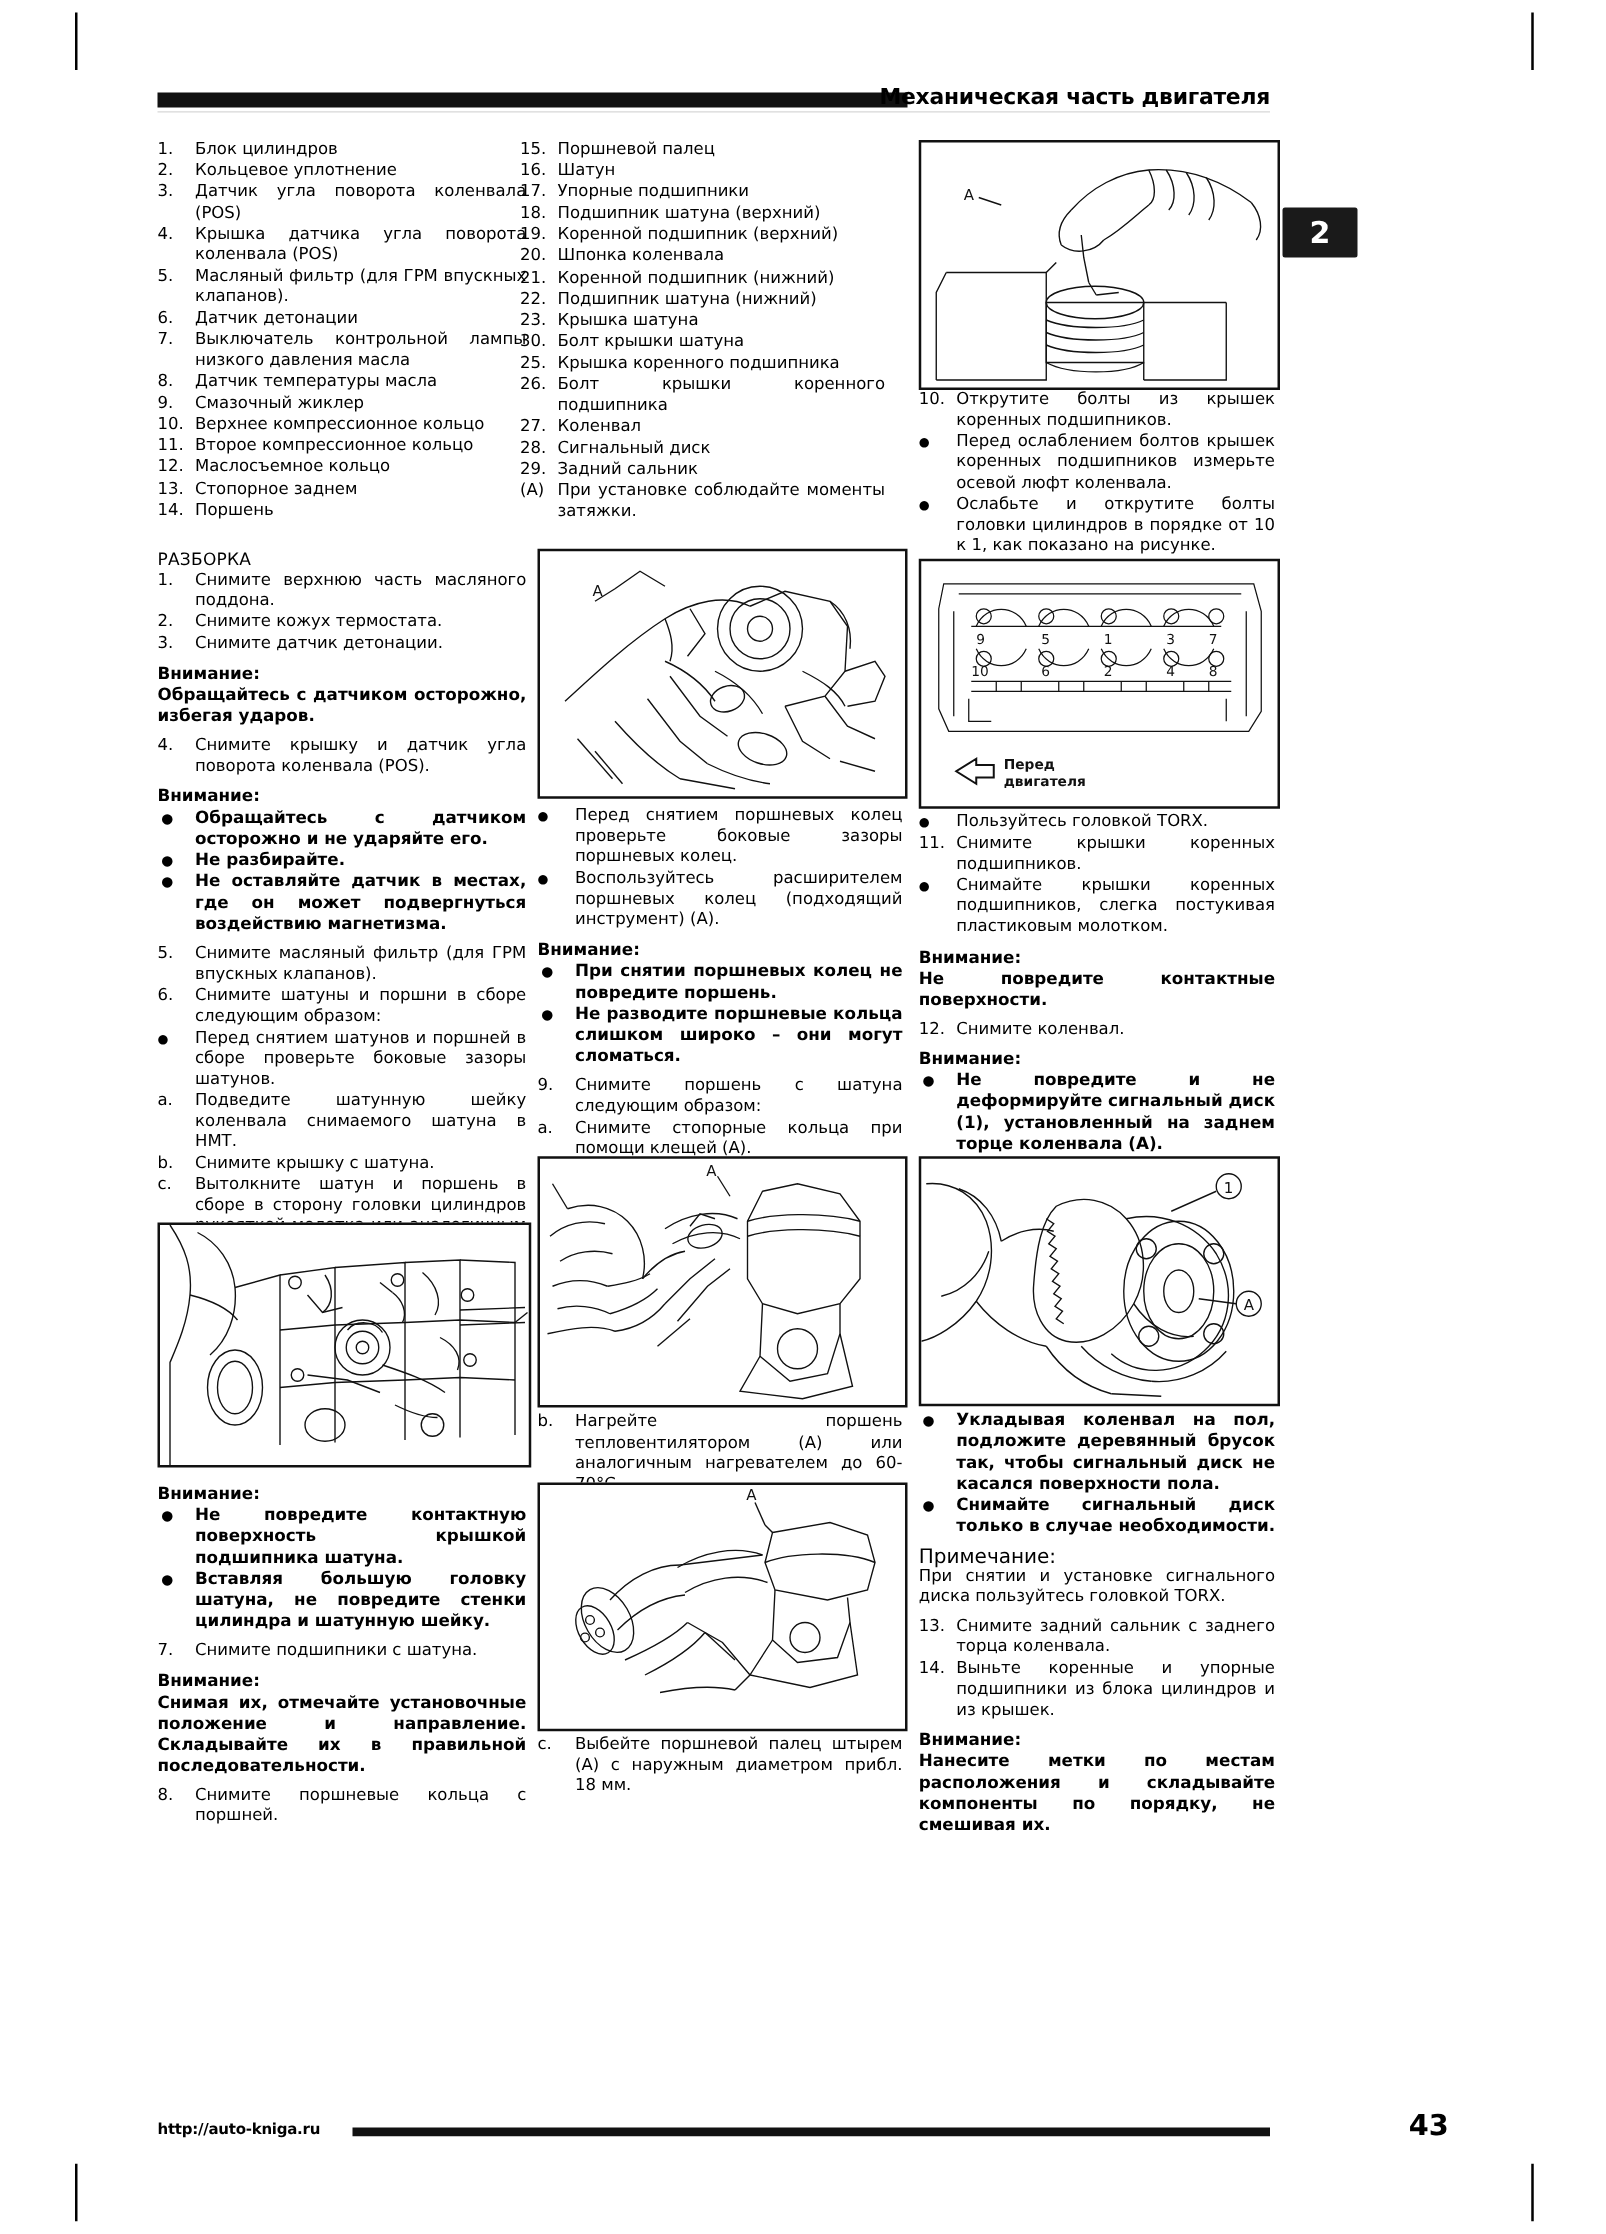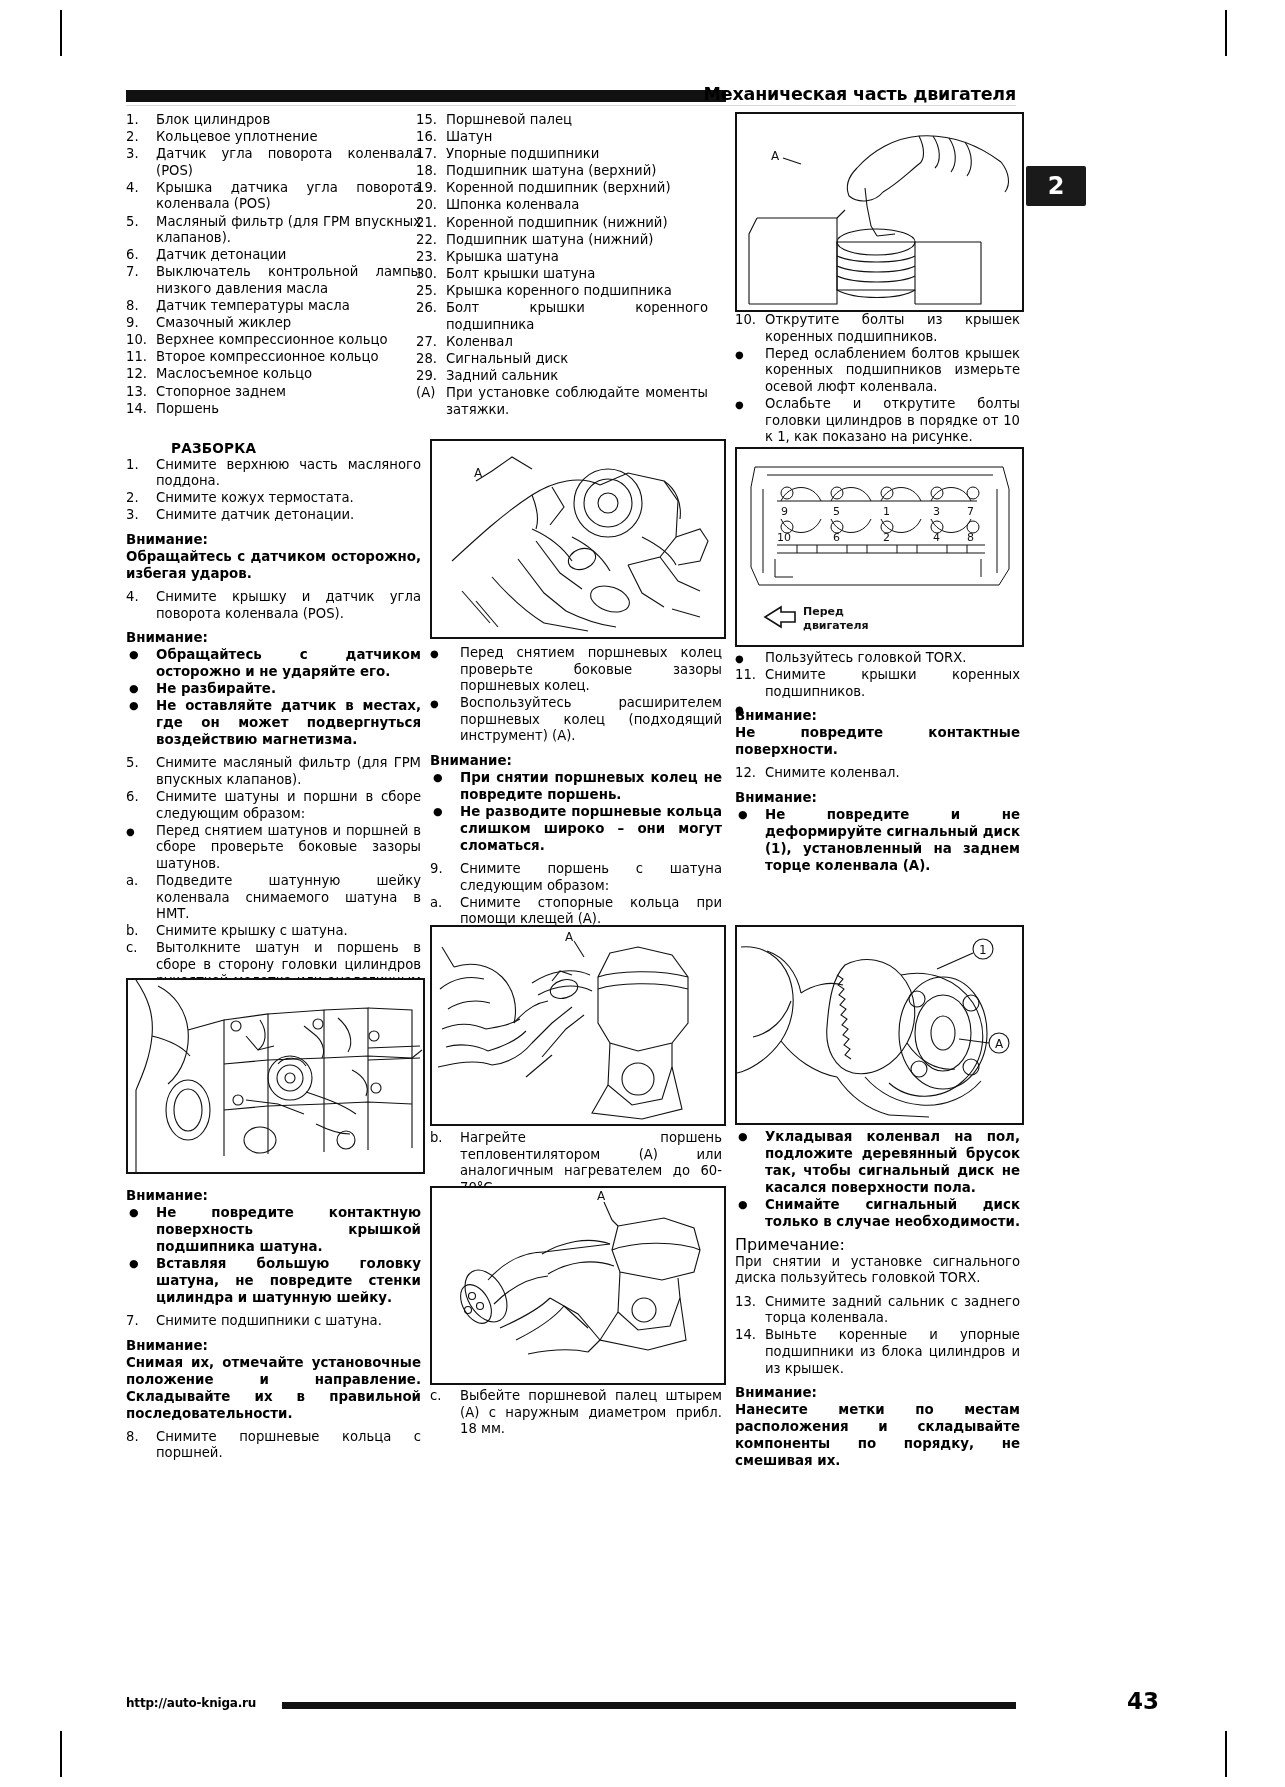--- a/index.html
+++ b/index.html
@@ -9,21 +9,21 @@
     color:#000;
     -webkit-font-smoothing:none;
   }
   .page{position:absolute;inset:0;}
 
   
   .crop{position:absolute;background:#000;}
   .crop.v{width:2px;height:46px;}
 
   
-  .header{position:absolute;left:126px;top:88px;width:890px;height:16px;text-decoration:underline;}
+  .header{position:absolute;left:126px;top:72px;width:890px;height:16px;text-decoration:underline;}
   .header .bar{position:absolute;left:0;top:2px;width:600px;height:12px;background:#111;}
   .header .title{
     position:absolute;right:0;top:-4px;
     font-family:"DejaVu Sans","Liberation Sans",sans-serif;
     font-weight:bold;font-size:17.5px;letter-spacing:-0.2px;
     white-space:nowrap;
   }
   .header .rule{position:absolute;left:0;top:17px;width:890px;height:1px;background:#d8d8d8;}
 
   
@@ -45,21 +45,21 @@
   .txt{font-size:13.2px;line-height:16.6px;text-align:justify;}
   .num-list{list-style:none;margin:0;padding:0;}
   .li{position:relative;padding-left:30px;font-size:13.2px;line-height:16.6px;margin:0 0 0.5px 0;text-align:justify;}
   .li .mk{position:absolute;left:0;top:0;width:26px;text-align:left;}
   .li.bullet{padding-left:30px;}
   .li.bullet .mk{font-size:10px;line-height:17px;}
   .warn-title{font-weight:bold;font-size:13.4px;line-height:17px;margin-top:7px;}
   .warn-body{font-weight:bold;font-size:13.4px;line-height:17px;text-align:justify;}
   .warn-li{position:relative;padding-left:30px;font-weight:bold;font-size:13.4px;line-height:17px;text-align:justify;}
   .warn-li .mk{position:absolute;left:3px;top:0;font-size:11px;}
-  .sec-title{font-weight:bold;font-size:13.6px;letter-spacing:0.2px;margin-bottom:1px;margin-left:45px;}
+  .sec-title{font-weight:normal;font-size:13.6px;letter-spacing:0.2px;margin-bottom:1px;}
   .gap-s{height:7px;}
   .gap-l{height:22px;}
   .note-title{font-size:16px;line-height:16.6px;}
 
   
   .fig{position:absolute;border:2.5px solid #111;background:#fff;overflow:hidden;}
   .fig svg{display:block;width:100%;height:100%;}
 
   
   .footer{position:absolute;left:126px;top:1698px;width:890px;height:16px;}
@@ -428,21 +428,21 @@
       <g font-family="DejaVu Sans, sans-serif" font-size="11" font-weight="bold" fill="#111" stroke="none">
         <text x="66" y="166">Перед</text>
         <text x="66" y="180">двигателя</text>
       </g>
     </svg>
   </div>
 
   <div style="position:absolute;left:735px;top:650px;width:285px;">
     <div class="li bullet"><span class="mk">●</span><span>Пользуйтесь головкой TORX.</span></div>
     <div class="li"><span class="mk">11.</span><span>Снимите крышки коренных подшипников.</span></div>
-    <div class="li bullet"><span class="mk">●</span></div>
+    <div class="li bullet"><span class="mk">●</span><span>Снимайте крышки коренных подшипников, слегка постукивая пластиковым молотком.</span></div>
 
     <div class="warn-title">Внимание:</div>
     <div class="warn-body">Не повредите контактные поверхности.</div>
 
     <div class="gap-s"></div>
     <div class="li"><span class="mk">12.</span><span>Снимите коленвал.</span></div>
 
     <div class="warn-title">Внимание:</div>
     <div class="warn-li"><span class="mk">●</span><span>Не повредите и не деформируйте сигнальный диск (1), установленный на заднем торце коленвала (A).</span></div>
   </div>

